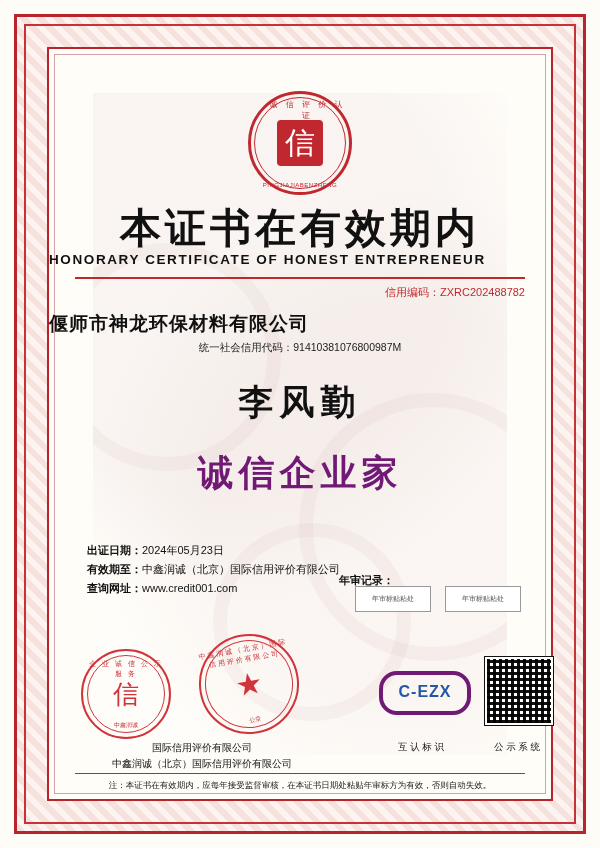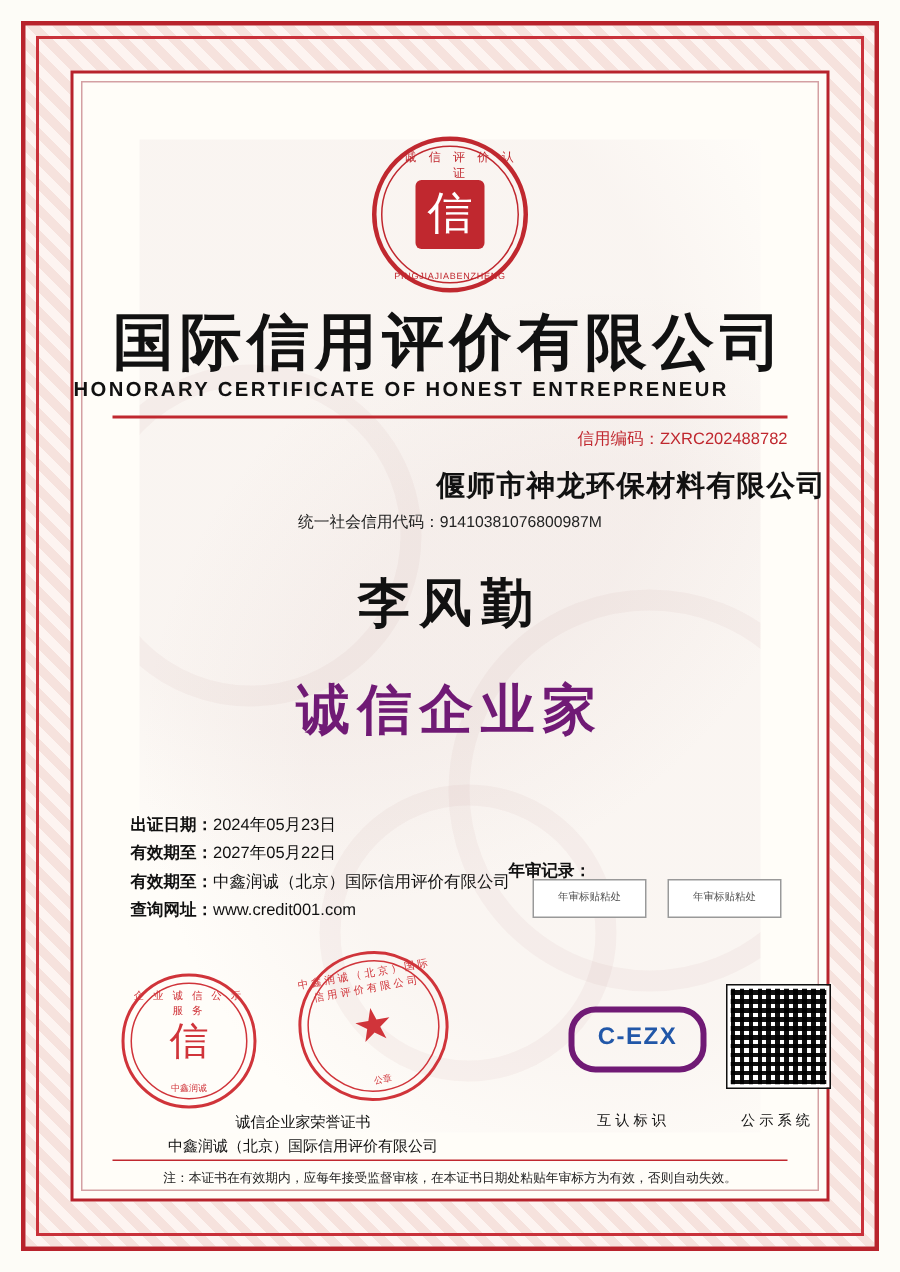--- a/index.html
+++ b/index.html
@@ -96,21 +96,21 @@
     position:absolute;top:228px;left:26px;right:26px;height:2px;
     background:#c0282f;
   }
   .credit-no{
     position:absolute;top:236px;right:26px;
     font-size:11px;color:#c0282f;
   }
 
   
   .company{
-    position:absolute;top:262px;left:0;right:0;text-align:right;
+    position:absolute;top:262px;left:0;right:0;text-align:left;
     font-size:19px;font-weight:bold;color:#111;letter-spacing:1px;
     font-family:"DejaVu Sans","Liberation Sans",sans-serif;
   }
   .usci{
     position:absolute;top:292px;left:0;right:0;text-align:center;
     font-size:10.5px;color:#222;
   }
   .person{
     position:absolute;top:330px;left:0;right:0;text-align:center;
     font-size:35px;font-weight:bold;color:#111;letter-spacing:6px;
@@ -208,36 +208,33 @@
       </div>
 
       <div class="emblem">
         <div class="ring"></div>
         <div class="ring2"></div>
         <div class="topchars">诚 信 评 价 认 证</div>
         <div class="core">信</div>
         <div class="botchars">PINGJIAJIABENZHENG</div>
       </div>
 
-      <div class="title-cn">国际信用评价有限公司</div>
+      <div class="title-cn">本证书在有效期内</div>
       <div class="title-en">HONORARY CERTIFICATE OF HONEST ENTREPRENEUR</div>
       <div class="rule"></div>
       <div class="credit-no">信用编码：ZXRC202488782</div>
 
       <div class="company">偃师市神龙环保材料有限公司</div>
       <div class="usci">统一社会信用代码：91410381076800987M</div>
       <div class="person">李风勤</div>
       <div class="award">诚信企业家</div>
 
       <div class="info">
         <div class="row">
           <span class="lbl">出证日期：</span><span>2024年05月23日</span>
-        </div>
-        <div class="row">
-          <span class="lbl">有效期至：</span><span>2027年05月22日</span>
         </div>
         <div class="row">
           <span class="lbl">有效期至：</span><span>中鑫润诚（北京）国际信用评价有限公司</span>
         </div>
         <div class="row">
           <span class="lbl">查询网址：</span><span>www.credit001.com</span>
         </div>
       </div>
 
       <div class="annual">年审记录：</div>
@@ -254,21 +251,21 @@
       <div class="seal b">
         <div class="sring"></div>
         <div class="st">中鑫润诚（北京）国际信用评价有限公司</div>
         <div class="star">★</div>
         <div class="sb">公章</div>
       </div>
 
       <div class="logo-ez">C-EZX</div>
       <div class="qr"></div>
 
-      <div class="cap c1">诚信企业家荣誉证书</div>
+      <div class="cap c1">国际信用评价有限公司</div>
       <div class="cap c2">中鑫润诚（北京）国际信用评价有限公司</div>
       <div class="cap c3">互 认 标 识</div>
       <div class="cap c4">公 示 系 统</div>
 
       <div class="foot-rule"></div>
       <div class="footnote">注：本证书在有效期内，应每年接受监督审核，在本证书日期处粘贴年审标方为有效，否则自动失效。</div>
 
     </div>
   </div>
 </div>

